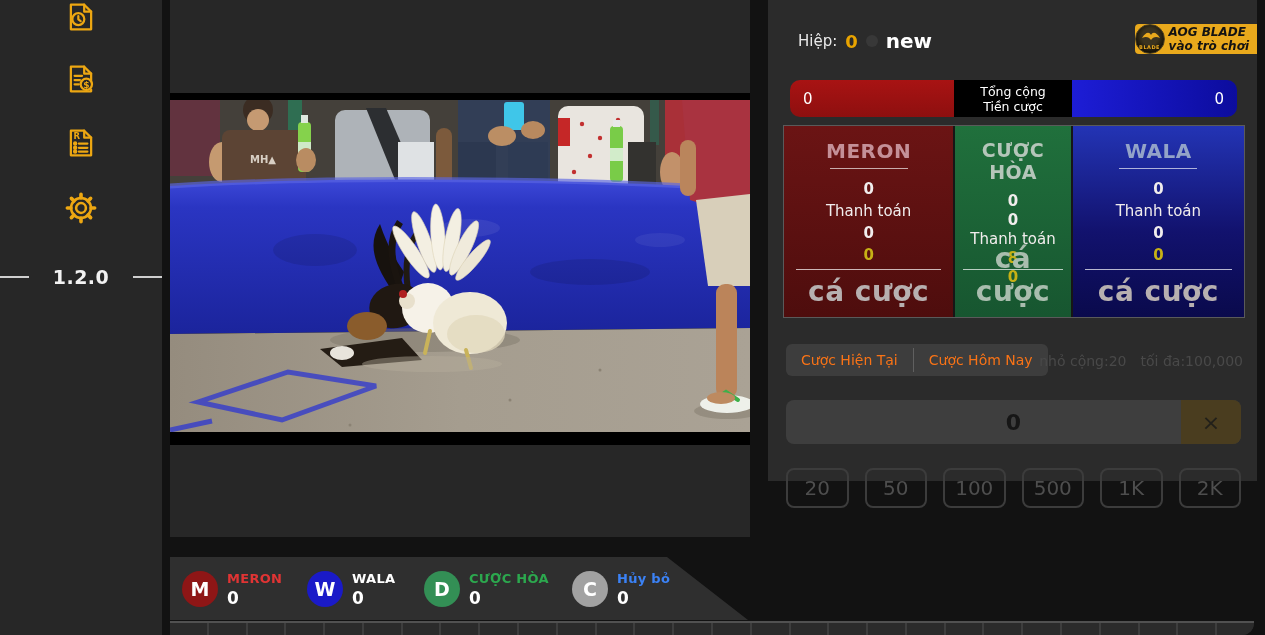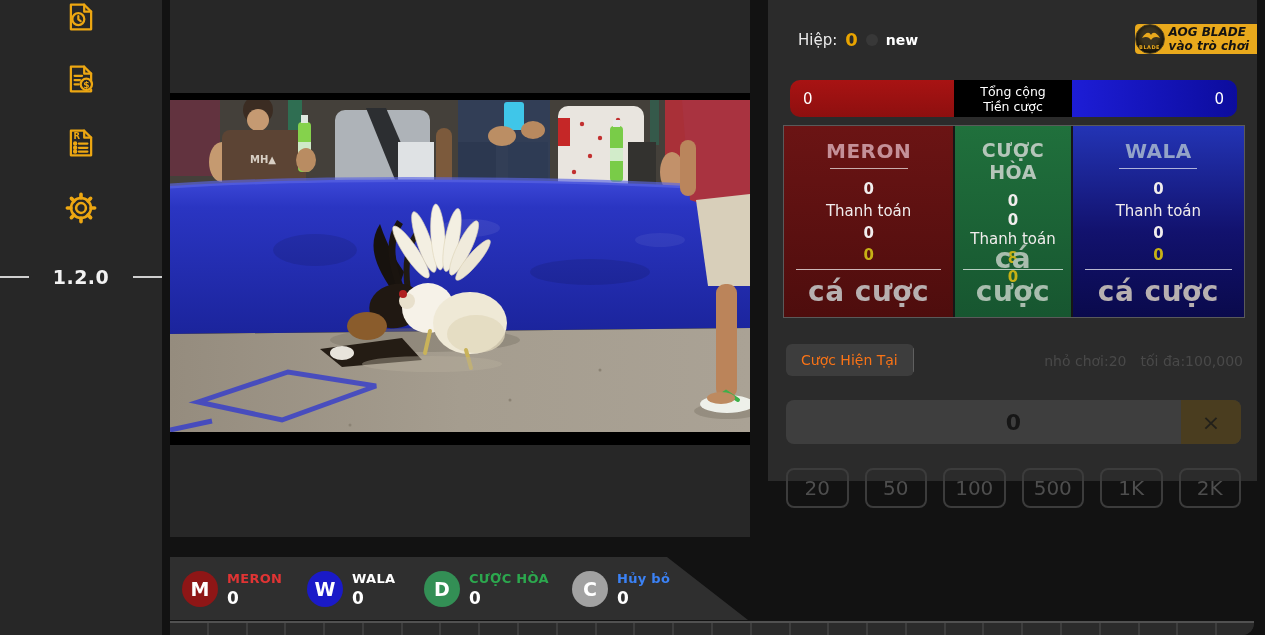--- a/index.html
+++ b/index.html
@@ -21,21 +21,21 @@
   #letterbox { position:absolute; left:0; top:93px; width:580px; height:352px; background:#000; }
   #scene { position:absolute; left:0; top:7px; width:580px; height:332px; display:block; }
 
   
   #panel { left:768px; top:0; width:489px; height:481px; background:#2b2b2b; }
 
   #round-row { position:absolute; left:30px; top:29px; display:flex; align-items:center; gap:8px; }
   #round-label { color:#eaeaea; font-size:15px; }
   #round-value { color:#e9a400; font-size:18px; font-weight:bold; }
   #round-dot { width:12px; height:12px; border-radius:50%; background:#383838; }
-  #round-status { color:#ffffff; font-size:14px; font-weight:bold; }
+  #round-status { color:#ffffff; font-size:20px; font-weight:bold; }
 
   #promo { position:absolute; right:0; top:24px; height:30px; background:#e9a91c; border-radius:4px 0 0 4px;
     display:flex; align-items:center; padding:0 8px 0 34px; cursor:pointer; }
   #promo-logo { position:absolute; left:0; top:0; width:30px; height:30px; border-radius:50%;
     background:radial-gradient(circle at 50% 42%, #3a3320 0 38%, #171308 70%); border:1px solid #4d4121;
     display:flex; flex-direction:column; align-items:center; justify-content:flex-end; overflow:hidden; }
   #promo-logo svg { position:absolute; top:4px; left:4px; }
   #promo-logo-text { font-size:5px; color:#e9a91c; font-weight:bold; letter-spacing:.5px; margin-bottom:3px; z-index:1; }
   #promo-texts { display:flex; flex-direction:column; line-height:14px; }
   .promo-line { color:#131313; font-size:12px; font-weight:bold; text-align:left;font-style:italic; }
@@ -333,24 +333,25 @@
           <div class="cline amber">0</div>
         </div>
         <div class="card-divider"></div>
         <div class="card-action">cá cược</div>
       </div>
     </div>
 
     <div id="tabs">
       <div class="tab">Cược Hiện Tại</div>
       <div id="tab-divider"></div>
+      <div class="tab">Cược Hôm Nay</div>
     </div>
 
     <div id="limits">
-      <span>nhỏ chơi:20</span>
+      <span>nhỏ cộng:20</span>
       <span>tối đa:100,000</span>
     </div>
 
     <div id="amount-box">
       <div id="amount-value">0</div>
       <div id="amount-clear">
         <span>×</span>
       </div>
     </div>
 

